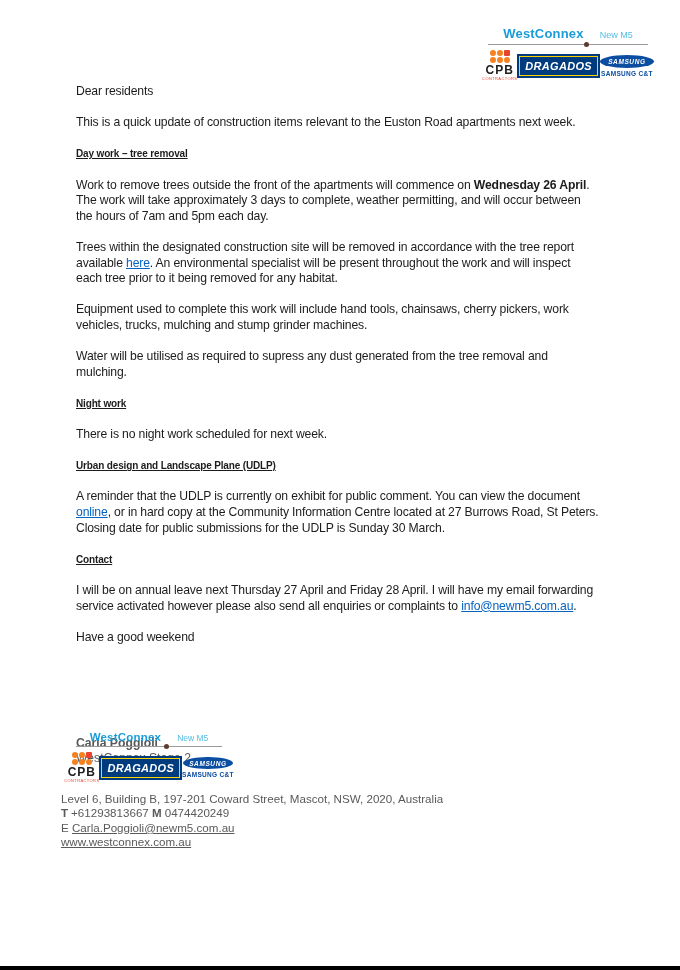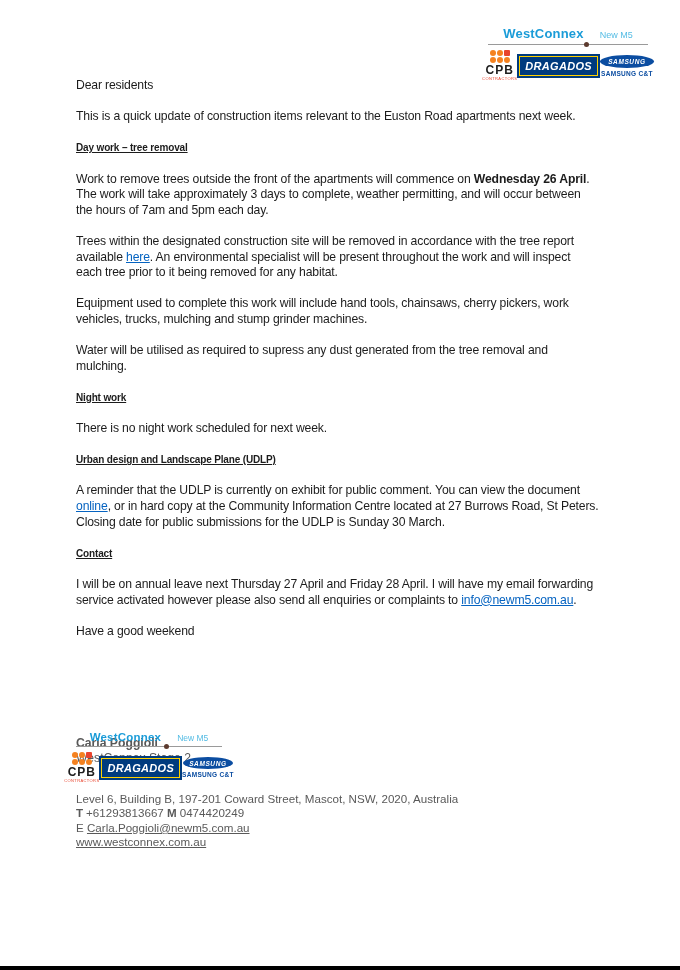--- a/index.html
+++ b/index.html
@@ -39,32 +39,32 @@
 
   .samsung { display:flex; flex-direction:column; align-items:center; }
   .samsung-oval { width:54px; height:13px; background:#0B4DA1; border-radius:50%;
                   display:flex; align-items:center; justify-content:center; }
   .samsung-oval span { color:#fff; font-size:6.5px; font-weight:bold; font-style:italic; letter-spacing:0.6px; }
   .samsung-sub { margin-top:2px; color:#0B4DA1; font-weight:bold; font-size:6.5px; letter-spacing:0.3px; white-space:nowrap; }
   .sig .samsung-oval { width:50px; height:12px; }
 
   
   .body-text {
-    position:absolute; left:76px; top:78px; width:600px;
+    position:absolute; left:76px; top:84px; width:600px;
     color:#1c1c1c; font-size:12.2px; line-height:15.6px; letter-spacing:-0.15px;
   }
   .body-text p { margin:0 0 15.6px; white-space:pre-line; }
   .heading { margin:0 0 15.6px; font-size:10px; font-weight:bold; text-decoration:underline; }
   a.body-link { color:#0563C1; text-decoration:underline; cursor:pointer; }
 
   
   .signature-block { position:absolute; left:76px; top:736px; color:#595959; font-size:12.2px; line-height:15px; }
   .sig-name { font-weight:bold; }
 
-  .address-block { position:absolute; left:76px; top:792px; color:#595959; font-size:11.6px; line-height:14.4px; }
+  .address-block { position:absolute; left:61px; top:792px; color:#595959; font-size:11.6px; line-height:14.4px; }
   .addr-label { font-weight:bold; margin-right:3px; }
   a.addr-link { color:#595959; text-decoration:underline; cursor:pointer; }
 </style>
 </head>
 <body>
 
 <div class="page">
 
   <div class="logo-block header">
     <div class="brand-row">

